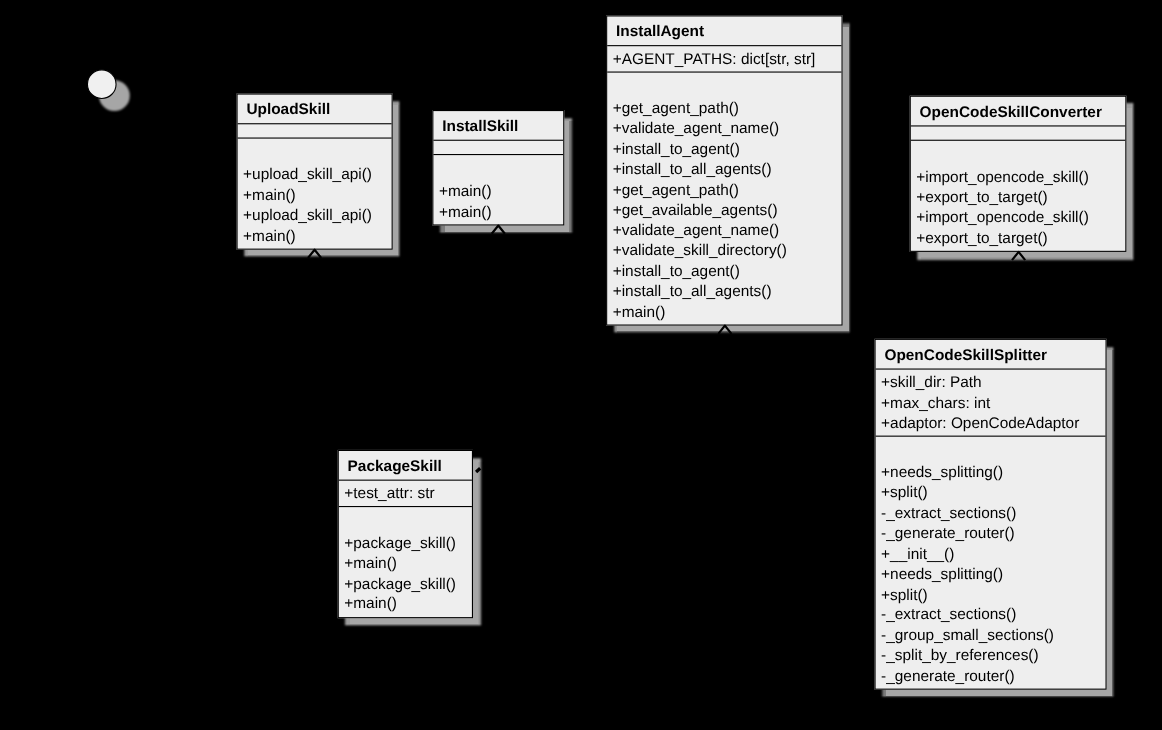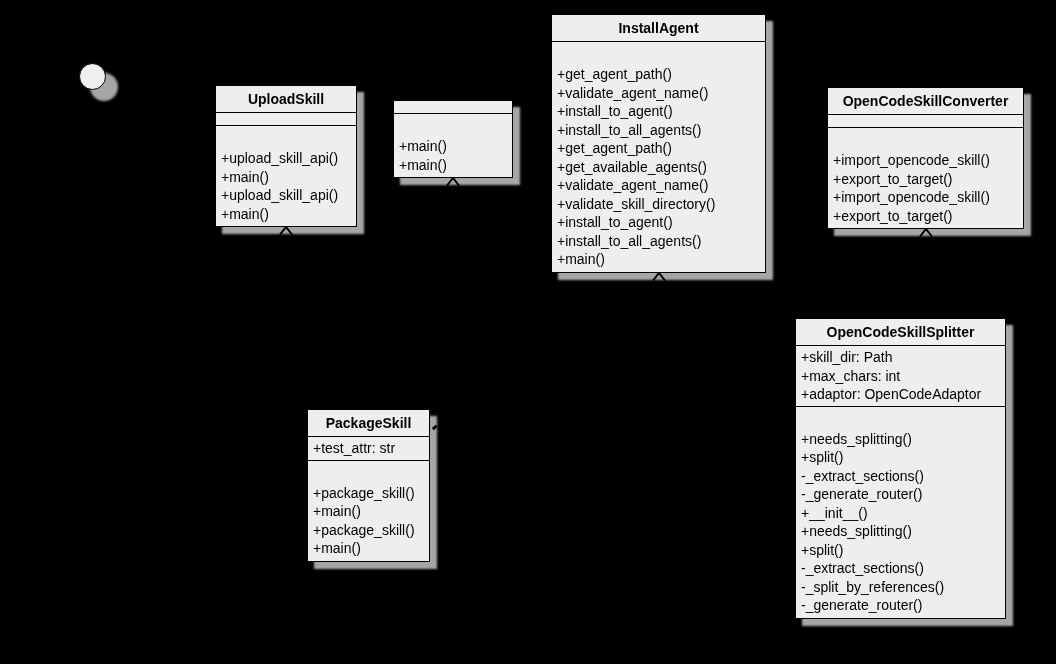--- a/index.html
+++ b/index.html
@@ -13,21 +13,21 @@
   .uml-class {
     position: absolute;
     background: #EEEEEE;
     border: 1.5px solid #000;
     box-shadow: 7px 7px 2px #A6A6A6;
     box-sizing: border-box;
   }
   .class-title {
     font-size: 14px;
     font-weight: bold;
-    text-align: center;
+    text-align: left;
     color: #000;
     padding: 4px 8px;
     line-height: 18px;
     border-bottom: 1.5px solid #000;
     white-space: nowrap;
   }
   .attrs-compartment {
     min-height: 8px;
     padding: 2px 5px;
     border-bottom: 1.5px solid #000;
@@ -87,32 +87,36 @@
       <div class="member-row">+main()</div>
       <div class="member-row">+upload_skill_api()</div>
       <div class="member-row">+main()</div>
     </div>
   <svg class="inherit-arrow" viewBox="0 0 14 9">
       <path d="M1,8.5 L7,1 L13,8.5" fill="none" stroke="#000" stroke-width="2"></path>
     </svg>
 </div>
 
 <div class="uml-class" style="left:393px; top:100px; width:120px;">
+  <div class="class-title">InstallSkill</div>
   <div class="attrs-compartment"></div>
   <div class="methods-compartment">
       <div class="member-row">+main()</div>
       <div class="member-row">+main()</div>
     </div>
   <svg class="inherit-arrow" viewBox="0 0 14 9">
       <path d="M1,8.5 L7,1 L13,8.5" fill="none" stroke="#000" stroke-width="2"></path>
     </svg>
 </div>
 
 <div class="uml-class" style="left:551px; top:14px; width:215px;">
   <div class="class-title">InstallAgent</div>
+  <div class="attrs-compartment">
+      <div class="member-row">+AGENT_PATHS: dict[str, str]</div>
+    </div>
   <div class="methods-compartment">
       <div class="member-row">+get_agent_path()</div>
       <div class="member-row">+validate_agent_name()</div>
       <div class="member-row">+install_to_agent()</div>
       <div class="member-row">+install_to_all_agents()</div>
       <div class="member-row">+get_agent_path()</div>
       <div class="member-row">+get_available_agents()</div>
       <div class="member-row">+validate_agent_name()</div>
       <div class="member-row">+validate_skill_directory()</div>
       <div class="member-row">+install_to_agent()</div>
@@ -131,36 +135,37 @@
       <div class="member-row">+import_opencode_skill()</div>
       <div class="member-row">+export_to_target()</div>
       <div class="member-row">+import_opencode_skill()</div>
       <div class="member-row">+export_to_target()</div>
     </div>
   <svg class="inherit-arrow" viewBox="0 0 14 9">
       <path d="M1,8.5 L7,1 L13,8.5" fill="none" stroke="#000" stroke-width="2"></path>
     </svg>
 </div>
 
-<div class="uml-class" style="left:795px; top:318px; width:211px;">
+<div class="uml-class" style="left:795px; top:308px; width:211px;">
   <div class="class-title">OpenCodeSkillSplitter</div>
   <div class="attrs-compartment">
       <div class="member-row">+skill_dir: Path</div>
       <div class="member-row">+max_chars: int</div>
       <div class="member-row">+adaptor: OpenCodeAdaptor</div>
     </div>
   <div class="methods-compartment">
       <div class="member-row">+needs_splitting()</div>
       <div class="member-row">+split()</div>
       <div class="member-row">-_extract_sections()</div>
       <div class="member-row">-_generate_router()</div>
       <div class="member-row">+__init__()</div>
       <div class="member-row">+needs_splitting()</div>
       <div class="member-row">+split()</div>
       <div class="member-row">-_extract_sections()</div>
+      <div class="member-row">-_group_small_sections()</div>
       <div class="member-row">-_split_by_references()</div>
       <div class="member-row">-_generate_router()</div>
     </div>
 </div>
 
 <div class="uml-class" style="left:307px; top:409px; width:123px;">
   <div class="class-title">PackageSkill</div>
   <div class="attrs-compartment">
       <div class="member-row">+test_attr: str</div>
     </div>

